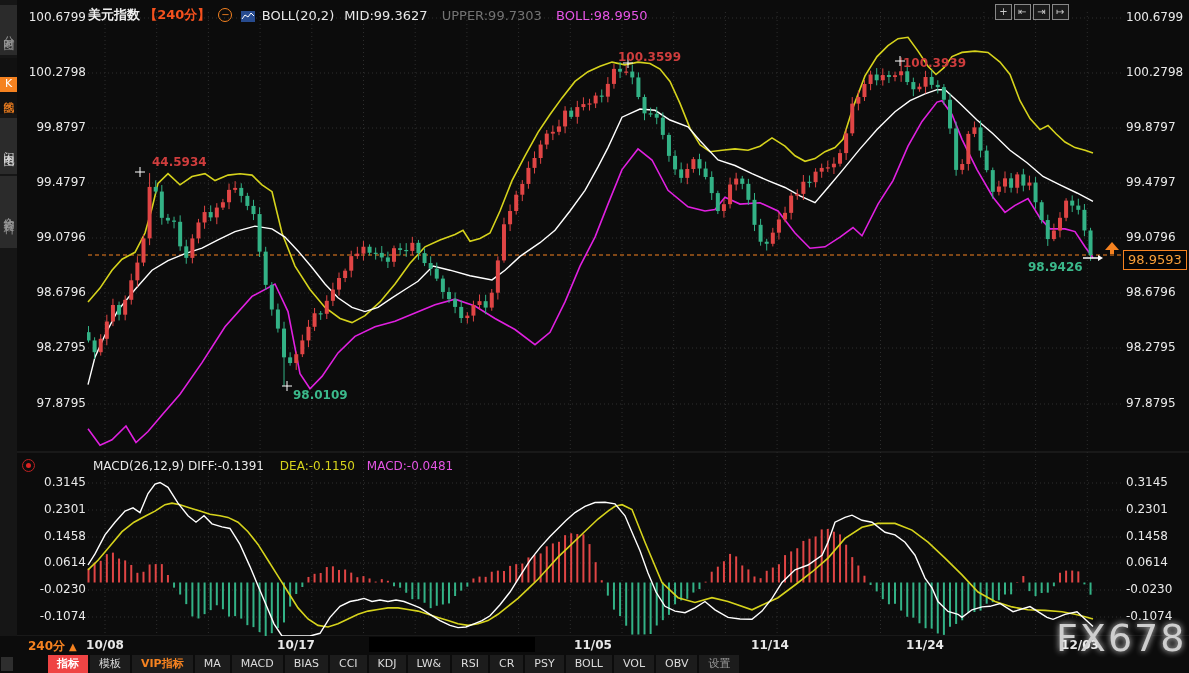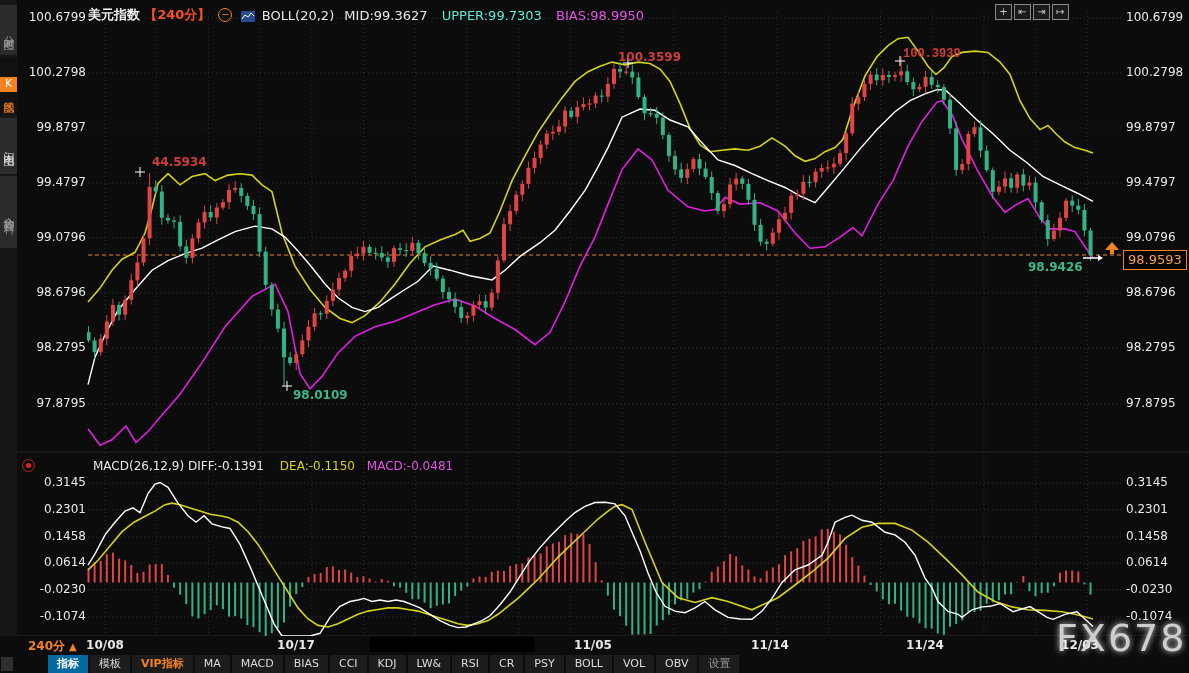--- a/index.html
+++ b/index.html
@@ -16,21 +16,21 @@
   .side-tab.active .head{background:#f58220;color:#fff;display:inline-block;}
   
   #hdr{position:absolute;left:88px;top:6px;height:16px;font-size:13px;white-space:nowrap;}
   #hdr span{vertical-align:middle;}
   .sym{color:#efefef;font-weight:bold;}
   .per{color:#f4511e;font-weight:bold;}
   .minus-ic{display:inline-block;width:12px;height:12px;border:1px solid #f58220;border-radius:50%;
             color:#f58220;font-size:10px;line-height:11px;text-align:center;margin:0 4px;}
   .chart-ic{display:inline-block;width:14px;height:11px;margin-right:3px;}
   .boll,.mid{color:#e8e8e8;}
-  .upv{color:#5eead4;margin-left:10px;}
+  .upv{color:#737373;margin-left:10px;}
   .lowv{color:#e555e5;margin-left:10px;}
   .mid{margin-left:6px;}
   
   #topright{position:absolute;right:120px;top:4px;display:flex;gap:2px;}
   .tr-btn{width:15px;height:14px;border:1px solid #888;background:#1a1a1a;color:#ccc;
           font-size:10px;line-height:13px;text-align:center;cursor:pointer;}
   
   .axlab{position:absolute;font-size:12px;color:#eaeaea;white-space:nowrap;}
   .axleft{width:66px;text-align:right;left:20px;}
   .axright{left:1126px;text-align:left;}
@@ -51,21 +51,21 @@
              color:#f9a03a;font-size:13px;padding:1px 4px 2px 4px;}
   
   #date-row{position:absolute;left:0;top:636px;width:1189px;height:19px;background:#0c0c0c;}
   .date-lab{position:absolute;top:2px;transform:translateX(-50%);font-size:12px;font-weight:bold;color:#e8e8e8;}
   #minute-lab{position:absolute;left:28px;top:638px;font-size:12px;font-weight:bold;color:#f58220;text-align:center;}
   #minute-lab .tri{font-size:10px;margin-left:4px;}
   #blackout{position:absolute;left:369px;top:637px;width:166px;height:15px;background:#000;}
   #toolbar{position:absolute;left:48px;top:655px;height:18px;display:flex;}
   .tb-btn{height:18px;line-height:18px;padding:0 9px;margin-right:2px;background:#1c1c1c;
           color:#dcdcdc;font-size:11px;white-space:nowrap;cursor:pointer;}
-  .tb-btn.active{background:#0369a1;color:#fff;font-weight:bold;}
+  .tb-btn.active{background:#ef4444;color:#fff;font-weight:bold;}
   .tb-btn.vip{color:#f58220;font-weight:bold;text-align:right;}
   .tb-btn.muted{color:#999;}
   #grip{position:absolute;left:1px;top:657px;width:12px;height:14px;background:#2e2e2e;}
   #watermark{position:absolute;left:1056px;top:616px;font-size:38px;color:#d9d9d9;letter-spacing:2px;
              text-shadow:0 0 6px rgba(255,255,255,.9);opacity:.95;}
 </style>
 </head>
 <body>
 
 <div id="root">
@@ -650,21 +650,21 @@
     <span class="minus-ic">−</span>
     <span class="chart-ic">
       <svg width="14" height="11">
           <rect x="0" y="0" width="14" height="11" fill="#274b8f"></rect>
           <polyline points="1,8 4,4 7,6 10,2 13,5" fill="none" stroke="#fff" stroke-width="1"></polyline>
         </svg>
     </span>
     <span class="boll">BOLL(20,2)</span>
     <span class="mid">MID:99.3627</span>
     <span class="upv">UPPER:99.7303</span>
-    <span class="lowv">BIAS:98.9950</span>
+    <span class="lowv">BOLL:98.9950</span>
   </div>
 
   <div id="topright">
       <div class="tr-btn">+</div>
       <div class="tr-btn">⇤</div>
       <div class="tr-btn">⇥</div>
       <div class="tr-btn">↦</div>
     </div>
 
   <div id="axis-labels">
@@ -700,21 +700,21 @@
 
   <div class="dot-ic"></div>
   <div id="macd-hdr">
     <span class="w"><span>MACD(26,12,9)</span> <span>DIFF:-0.1391</span></span>
     <span class="y">DEA:-0.1150</span>
     <span class="m">MACD:-0.0481</span>
   </div>
 
   <div class="ann red" style="left:152px;top:155px;">44.5934</div>
   <div class="ann red" style="left:618px;top:50px;">100.3599</div>
-  <div class="ann red" style="left:903px;top:47px;font-family:Liberation Mono, monospace;">100.3939</div>
+  <div class="ann red" style="left:903px;top:56px;">100.3939</div>
   <div class="ann green" style="left:293px;top:388px;">98.0109</div>
   <div class="ann green" style="left:1028px;top:260px;">98.9426</div>
   <div id="price-box">98.9593</div>
 
   <div id="date-row">
       <div class="date-lab" style="left: 105px;">10/08</div>
       <div class="date-lab" style="left: 296px;">10/17</div>
       <div class="date-lab" style="left: 593px;">11/05</div>
       <div class="date-lab" style="left: 770px;">11/14</div>
       <div class="date-lab" style="left: 925px;">11/24</div>

